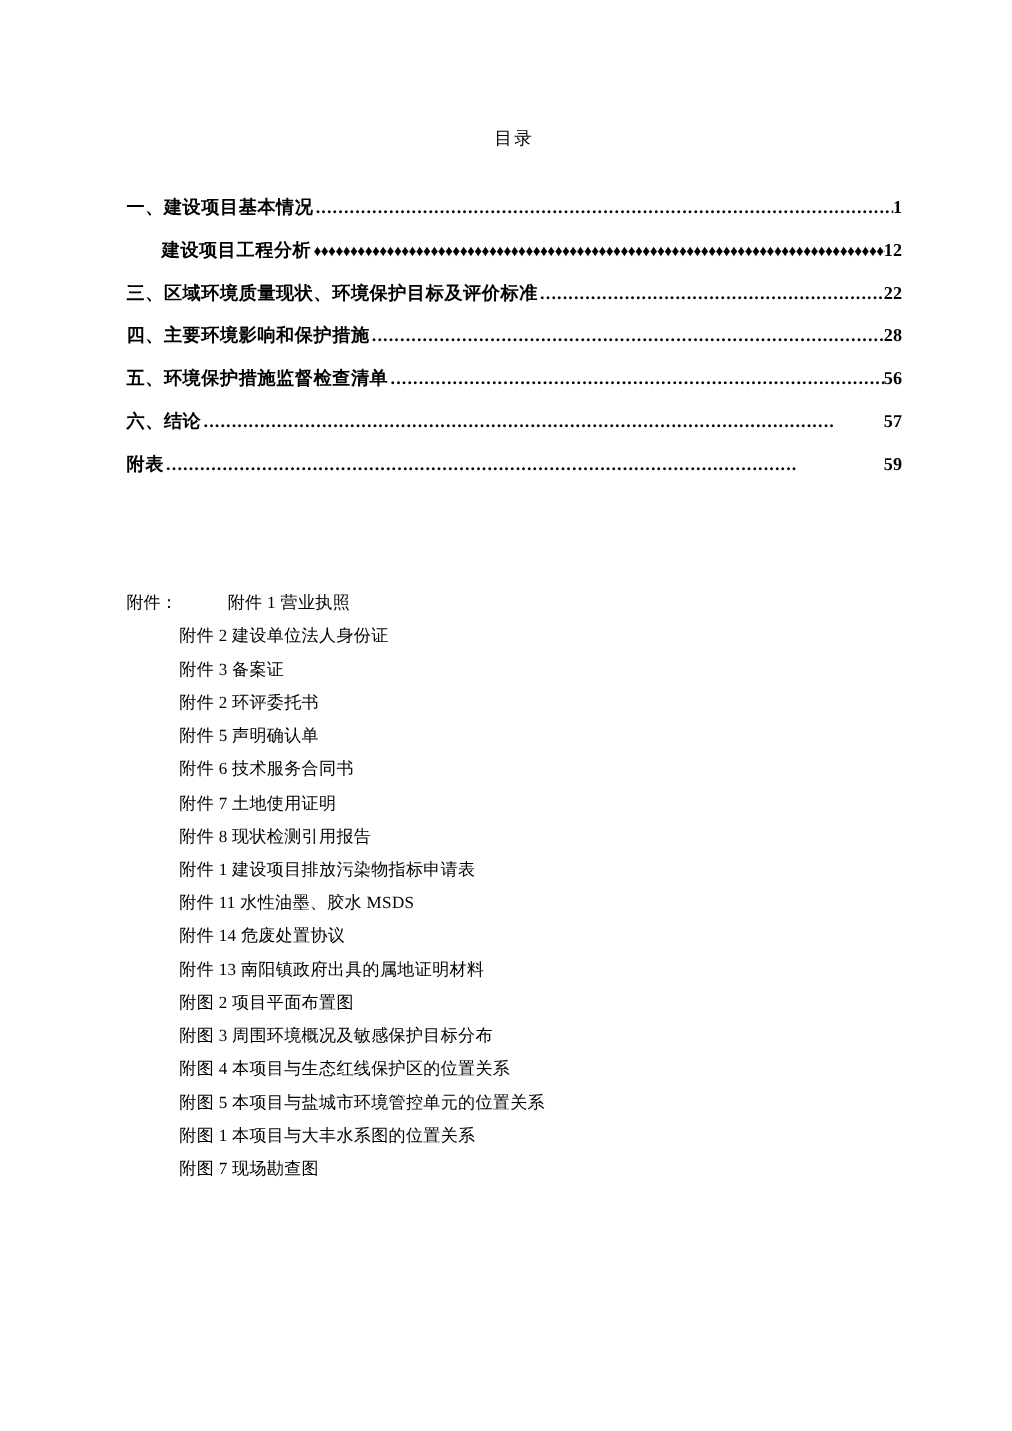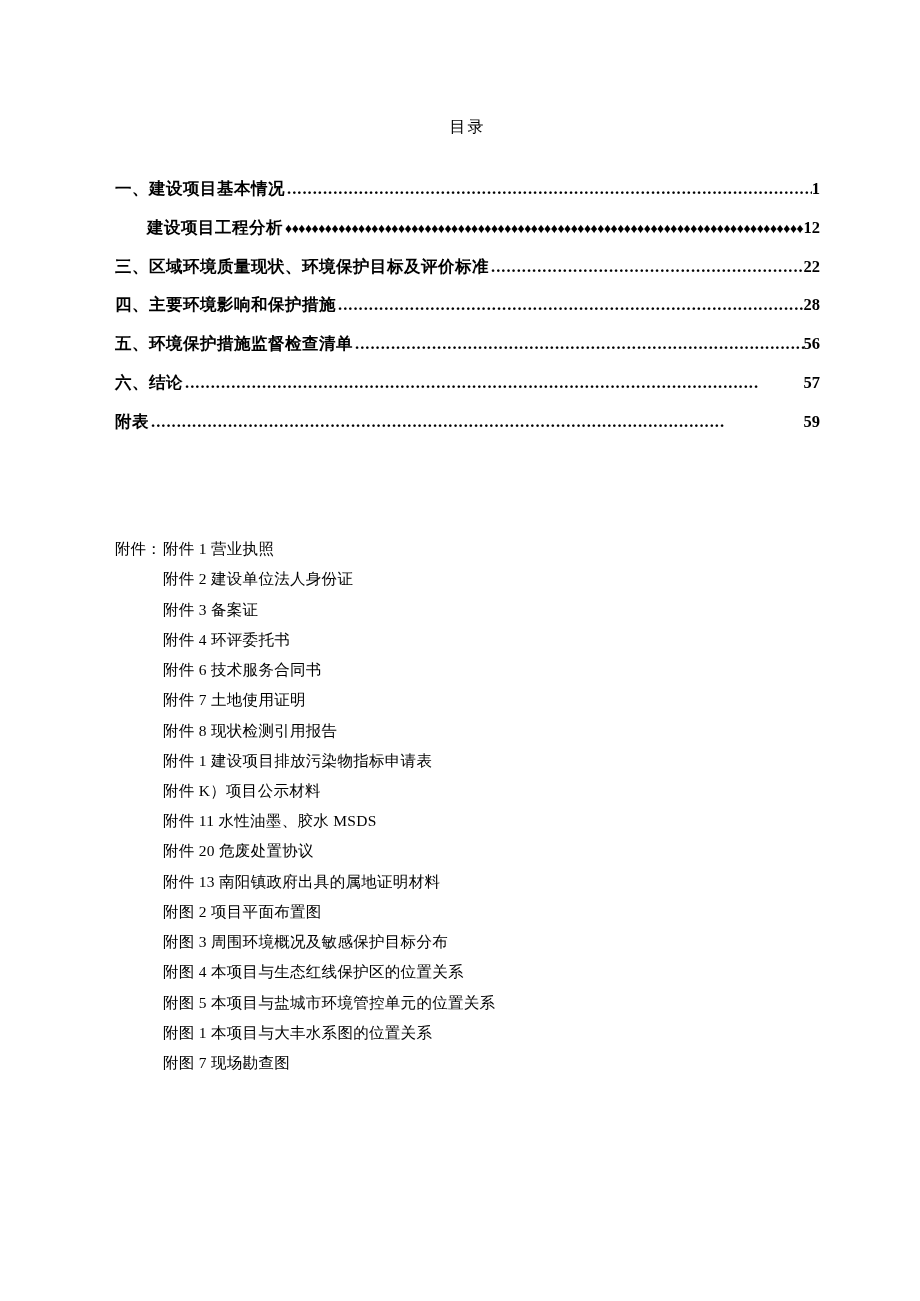--- a/index.html
+++ b/index.html
@@ -58,20 +58,21 @@
     .toc-page {
       flex-shrink: 0;
       font-weight: bold;
     }
     .attach-section {
       font-size: 15.5px;
       line-height: 1.95;
     }
     .attach-line {
       display: flex;
+      gap: 44px;
     }
     .attach-header {
       width: 48px;
       flex-shrink: 0;
     }
     .attach-indent {
       padding-left: 48px;
     }
     .attach-text {
       letter-spacing: 0.3px;
@@ -125,42 +126,42 @@
       <span class="attach-header">附件：</span>
       <span class="attach-text">附件 1 营业执照</span>
     </div>
     <div class="attach-line attach-indent">
       <span class="attach-text">附件 2 建设单位法人身份证</span>
     </div>
     <div class="attach-line attach-indent">
       <span class="attach-text">附件 3 备案证</span>
     </div>
     <div class="attach-line attach-indent">
-      <span class="attach-text">附件 4 环评委托书</span>
+      <span class="attach-text">附件 2 环评委托书</span>
+    </div>
+    <div class="attach-line attach-indent">
+      <span class="attach-text">附件 5 声明确认单</span>
     </div>
     <div class="attach-line attach-indent">
       <span class="attach-text">附件 6 技术服务合同书</span>
     </div>
     <div class="attach-line attach-indent">
       <span class="attach-text">附件 7 土地使用证明</span>
     </div>
     <div class="attach-line attach-indent">
       <span class="attach-text">附件 8 现状检测引用报告</span>
     </div>
     <div class="attach-line attach-indent">
       <span class="attach-text">附件 1 建设项目排放污染物指标申请表</span>
     </div>
     <div class="attach-line attach-indent">
-      <span class="attach-text">附件 K）项目公示材料</span>
-    </div>
-    <div class="attach-line attach-indent">
       <span class="attach-text">附件 11 水性油墨、胶水 MSDS</span>
     </div>
     <div class="attach-line attach-indent">
-      <span class="attach-text">附件 20 危废处置协议</span>
+      <span class="attach-text">附件 14 危废处置协议</span>
     </div>
     <div class="attach-line attach-indent">
       <span class="attach-text">附件 13 南阳镇政府出具的属地证明材料</span>
     </div>
   </div>
 
 <div class="attach-section" id="figures-container">
     <div class="attach-line attach-indent">
       <span class="attach-text">附图 2 项目平面布置图</span>
     </div>

